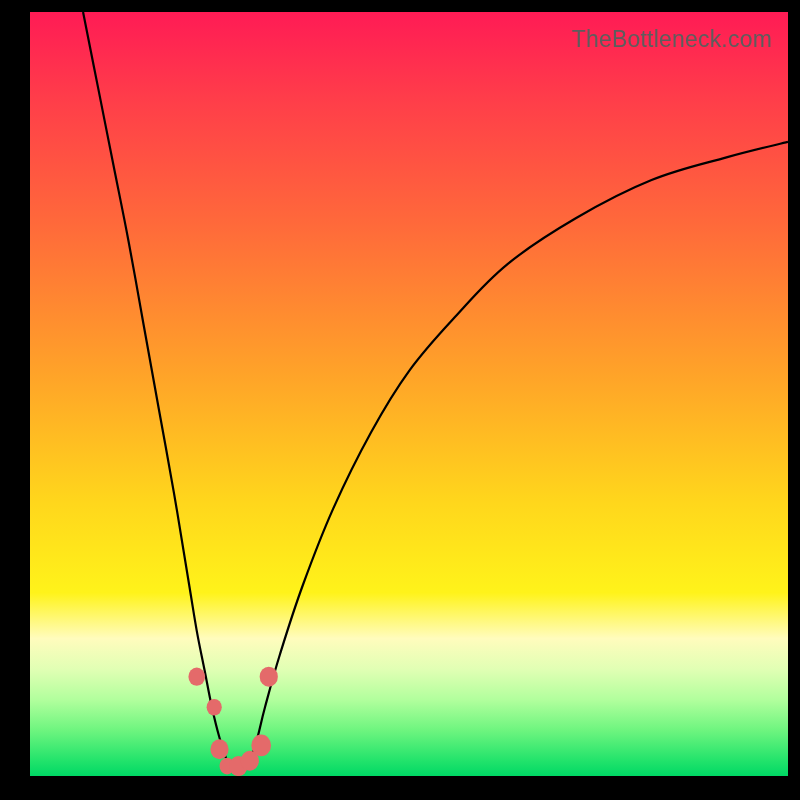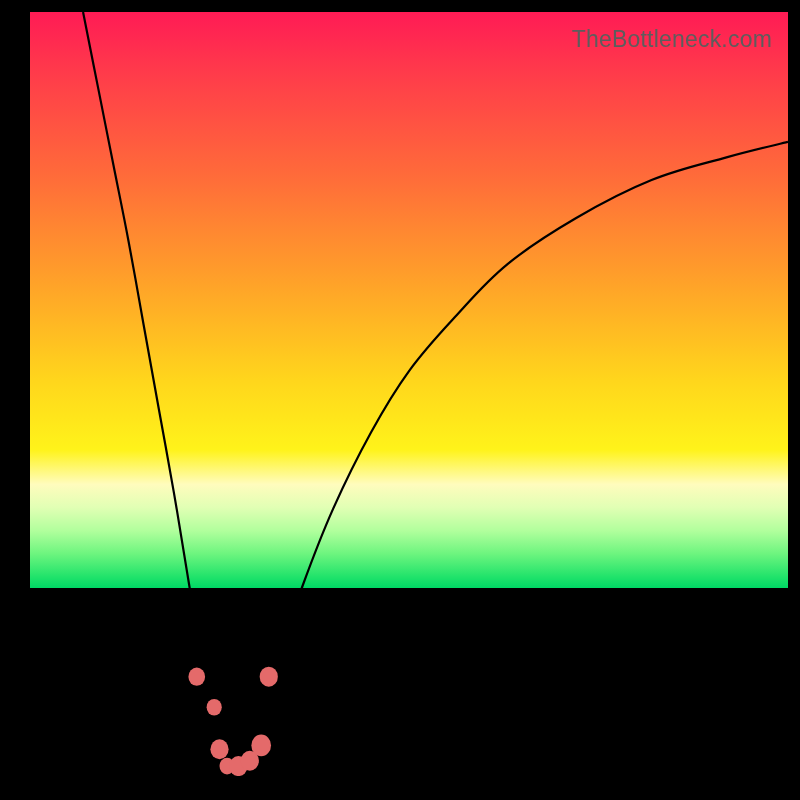--- a/index.html
+++ b/index.html
@@ -9,21 +9,21 @@
     height: 800px;
     background: #000;
     overflow: hidden;
     font-family: Arial, Helvetica, sans-serif;
   }
   .frame {
     position: absolute;
     left: 30px;
     top: 12px;
     width: 758px;
-    height: 576px;
+    height: 764px;
     background: linear-gradient(to bottom,
       #ff1b55 0%,
       #ff3f49 12%,
       #ff6a3a 28%,
       #ffa528 48%,
       #ffd61c 64%,
       #fff31a 76%,
       #fffcbd 82%,
       #e1ffb4 86%,
       #b2ff9d 90%,

